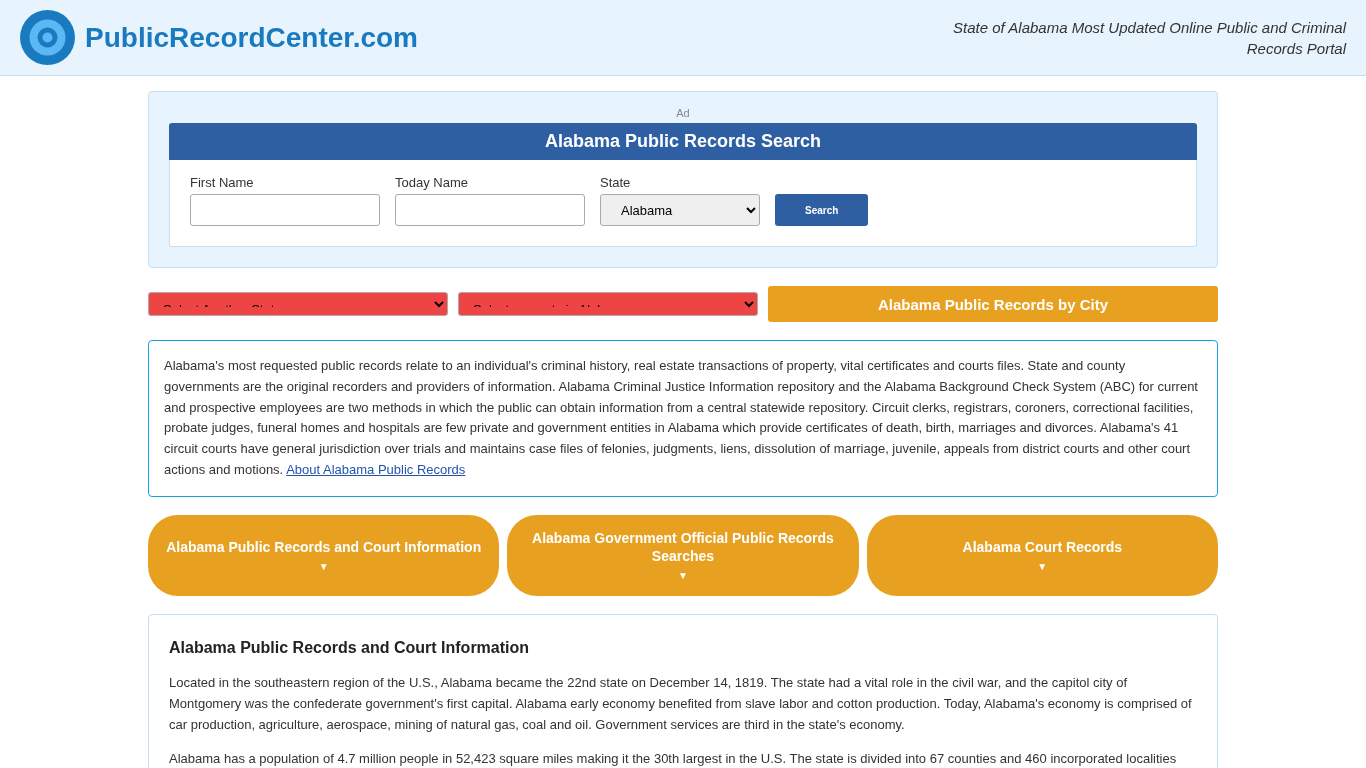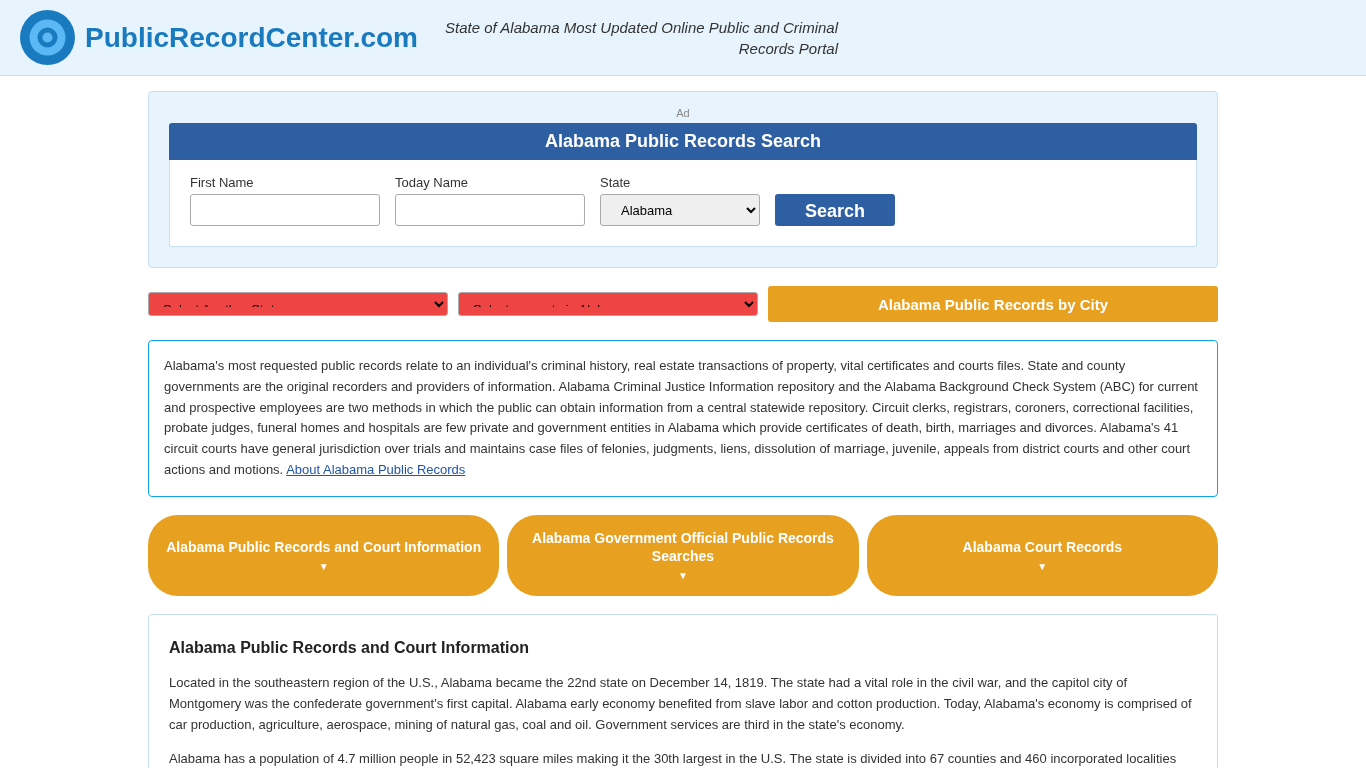--- a/index.html
+++ b/index.html
@@ -4,20 +4,21 @@
   <style>
     * { box-sizing: border-box; margin: 0; padding: 0; }
     body { font-family: Arial, sans-serif; font-size: 13px; background: #fff; }
 
     
     #header {
       background: #e8f4fd;
       padding: 10px 20px;
       display: flex;
       align-items: center;
+      justify-content: space-between;
       border-bottom: 1px solid #c5dff0;
     }
     #logo-area {
       display: flex;
       align-items: center;
       gap: 10px;
     }
     #logo-icon {
       width: 55px;
       height: 55px;
@@ -97,21 +98,21 @@
       height: 32px;
     }
     #first-name-field { width: 190px; }
     #last-name-field { width: 190px; }
     #state-select { width: 160px; }
     #search-btn {
       background: #2f5fa3;
       color: #fff;
       border: none;
       padding: 7px 30px;
-      font-size: 18px;
+      font-size: 10px;
       font-weight: bold;
       border-radius: 3px;
       cursor: pointer;
       height: 32px;
     }
 
     
     #dropdowns-row {
       display: flex;
       gap: 10px;

